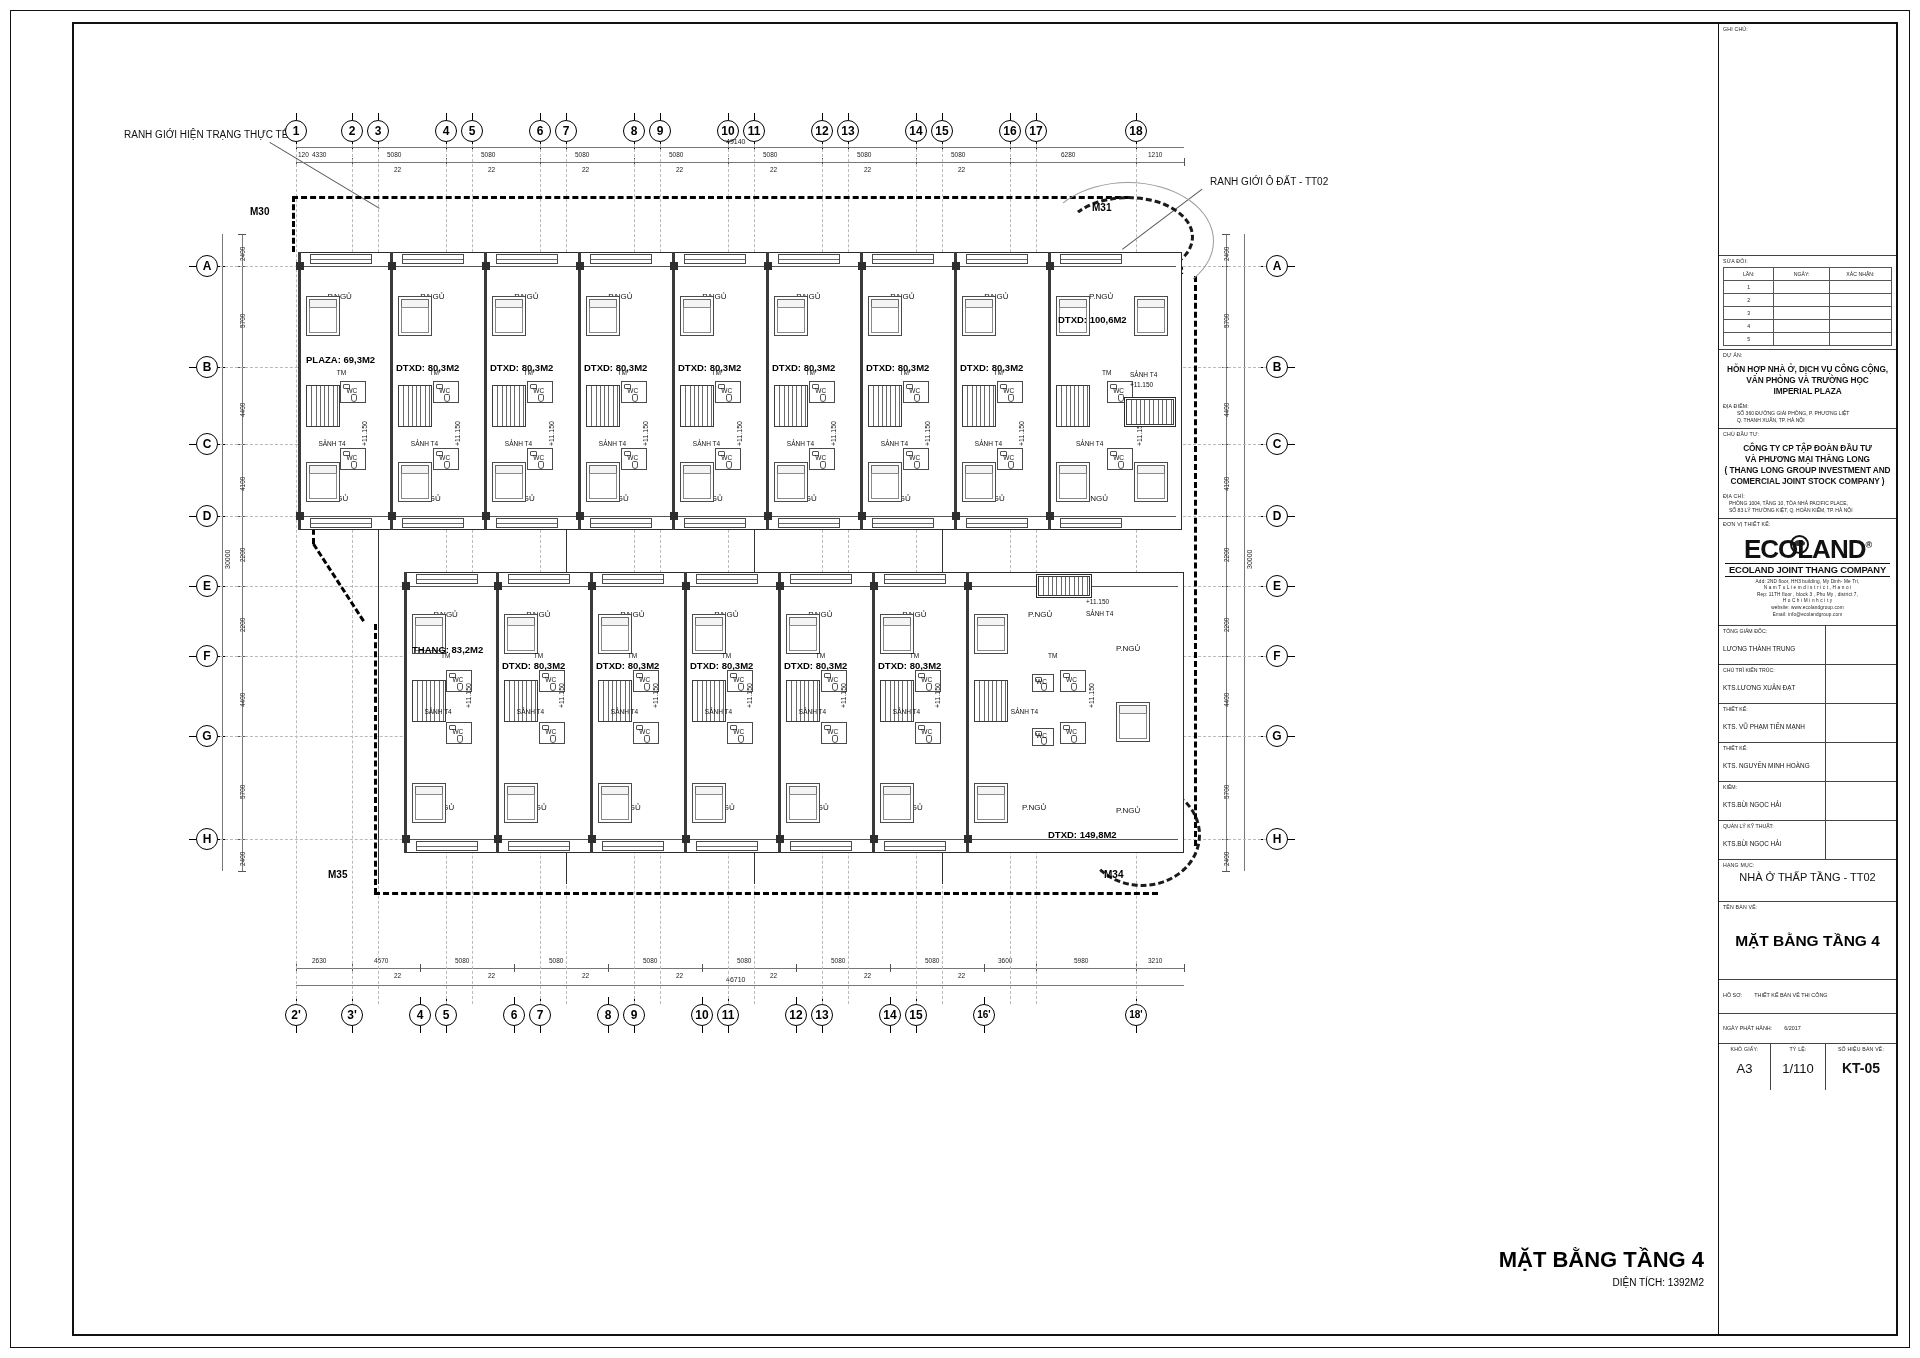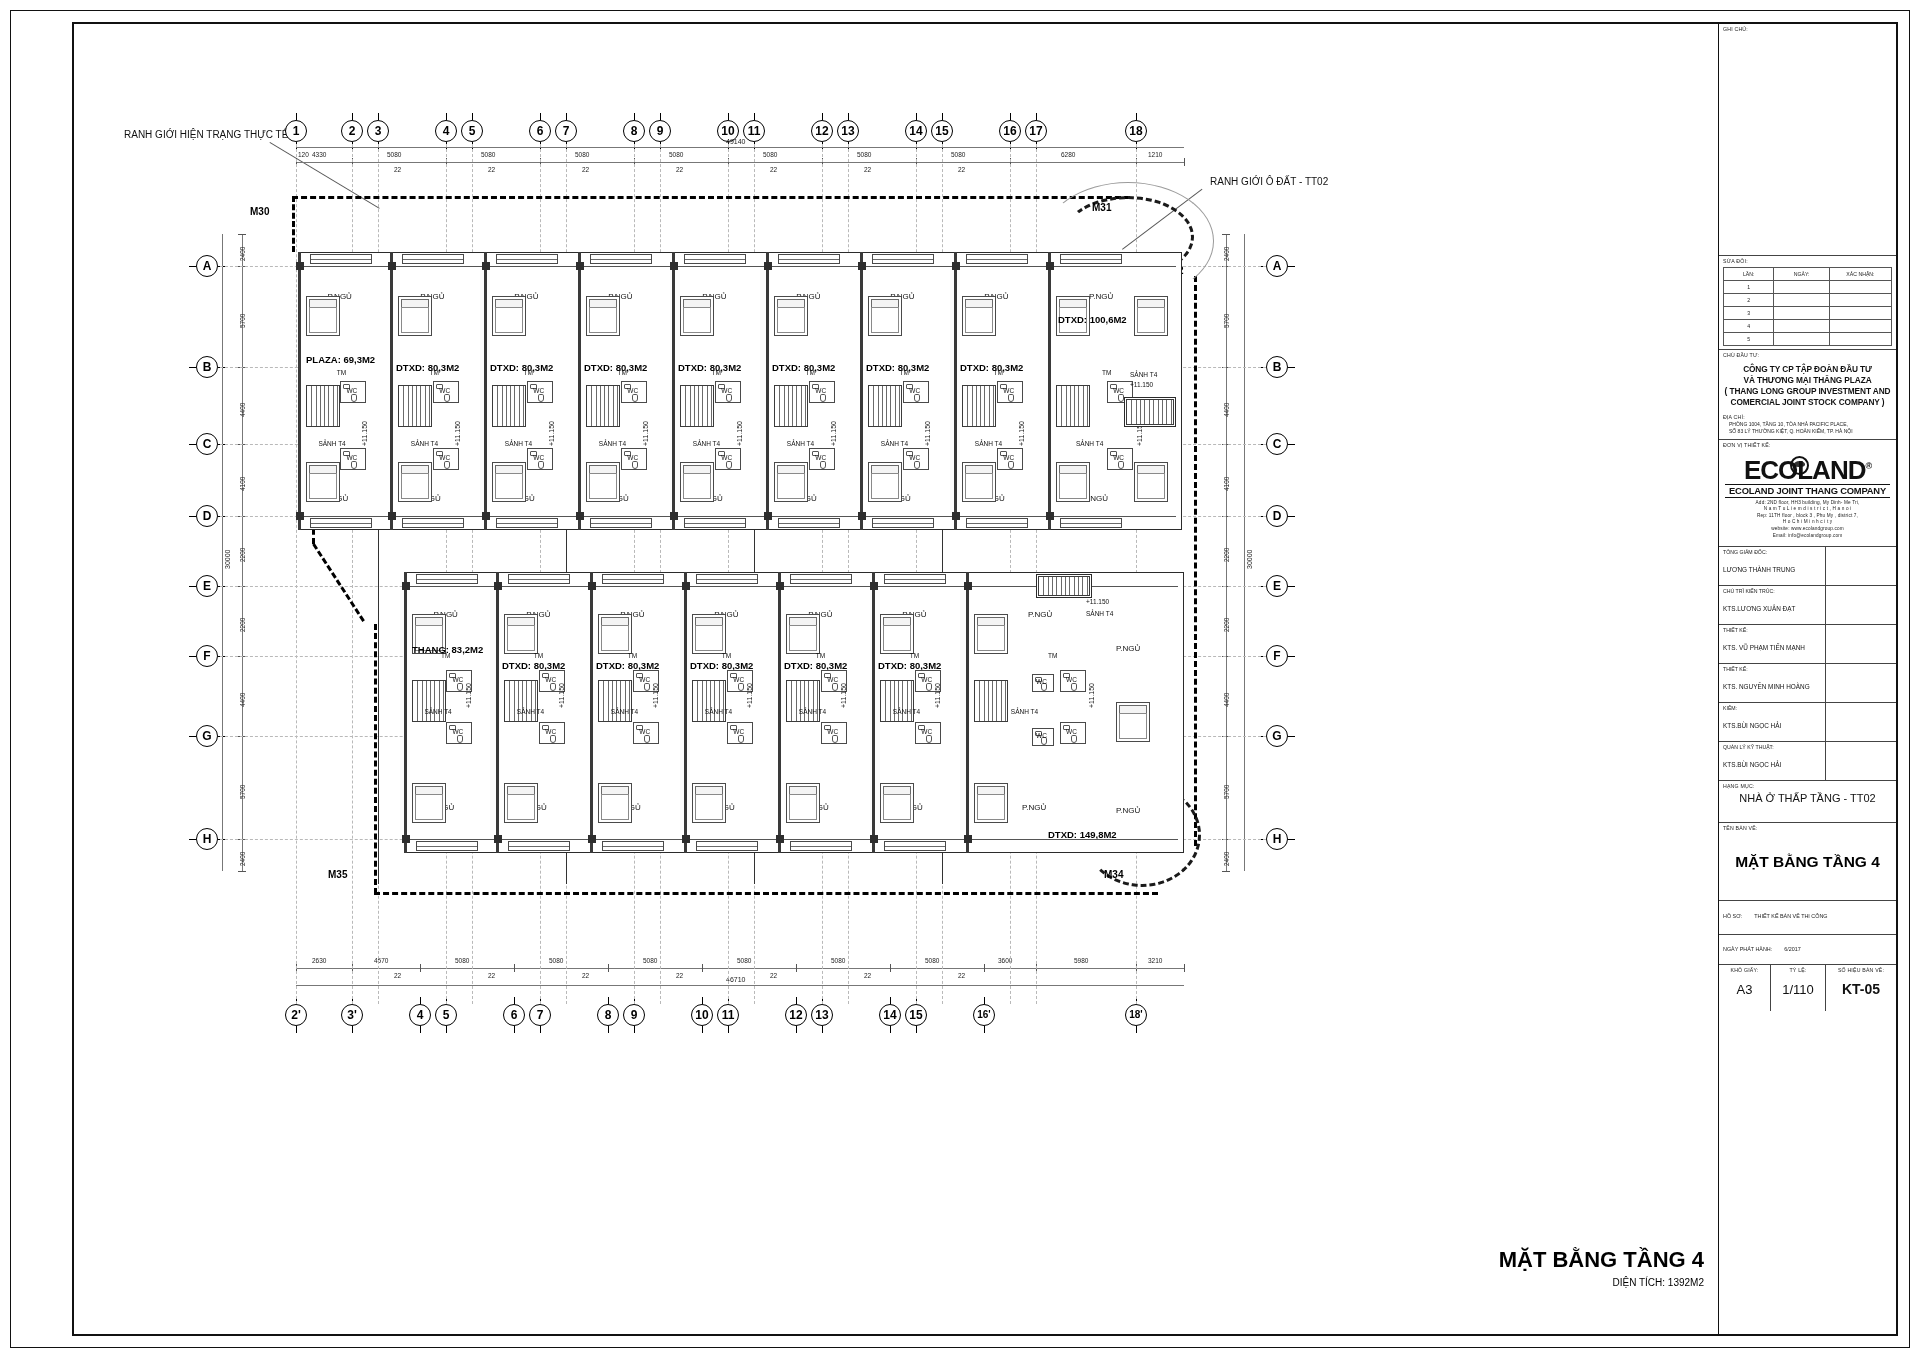--- a/index.html
+++ b/index.html
@@ -1215,26 +1215,37 @@
             </tr>
             <tr>
               <td>5</td>
               <td></td>
               <td></td>
             </tr>
           </tbody>
       </table>
     </div>
 
+    <div class="tb-row" style="padding-bottom:4px;">
+      <div class="tb-cap">DỰ ÁN:</div>
+      <div class="tb-proj" style="margin:5px 0 6px;">
+        <div class="p1">HỖN HỢP NHÀ Ở, DỊCH VỤ CÔNG CỘNG,</div>
+        <div class="p1">VĂN PHÒNG VÀ TRƯỜNG HỌC</div>
+        <div class="p1">IMPERIAL PLAZA</div>
+      </div>
+      <div class="tb-cap">ĐỊA ĐIỂM:</div>
+      <div class="tb-addr">SỐ 360 ĐƯỜNG GIẢI PHÓNG, P. PHƯƠNG LIỆT</div>
+      <div class="tb-addr">Q. THANH XUÂN, TP. HÀ NỘI</div>
+    </div>
 
     <div class="tb-row" style="padding-bottom:4px;">
       <div class="tb-cap">CHỦ ĐẦU TƯ:</div>
       <div class="tb-inv tb-proj" style="margin:5px 0 6px;">
         <div class="p1">CÔNG TY CP TẬP ĐOÀN ĐẦU TƯ</div>
-        <div class="p1">VÀ THƯƠNG MẠI THĂNG PLAZA</div>
+        <div class="p1">VÀ PHƯƠNG MẠI THĂNG LONG</div>
         <div class="p1">( THANG LONG GROUP INVESTMENT AND</div>
         <div class="p1">COMERCIAL JOINT STOCK COMPANY )</div>
       </div>
       <div class="tb-cap">ĐỊA CHỈ:</div>
       <div class="tb-addr" style="padding-left:6px;">PHÒNG 1004, TẦNG 10, TÒA NHÀ PACIFIC PLACE,</div>
       <div class="tb-addr" style="padding-left:6px;">SỐ 83 LÝ THƯỜNG KIỆT, Q. HOÀN KIẾM, TP. HÀ NỘI</div>
     </div>
 
     <div class="tb-row" style="padding-bottom:5px;">
       <div class="tb-cap">ĐƠN VỊ THIẾT KẾ:</div>

